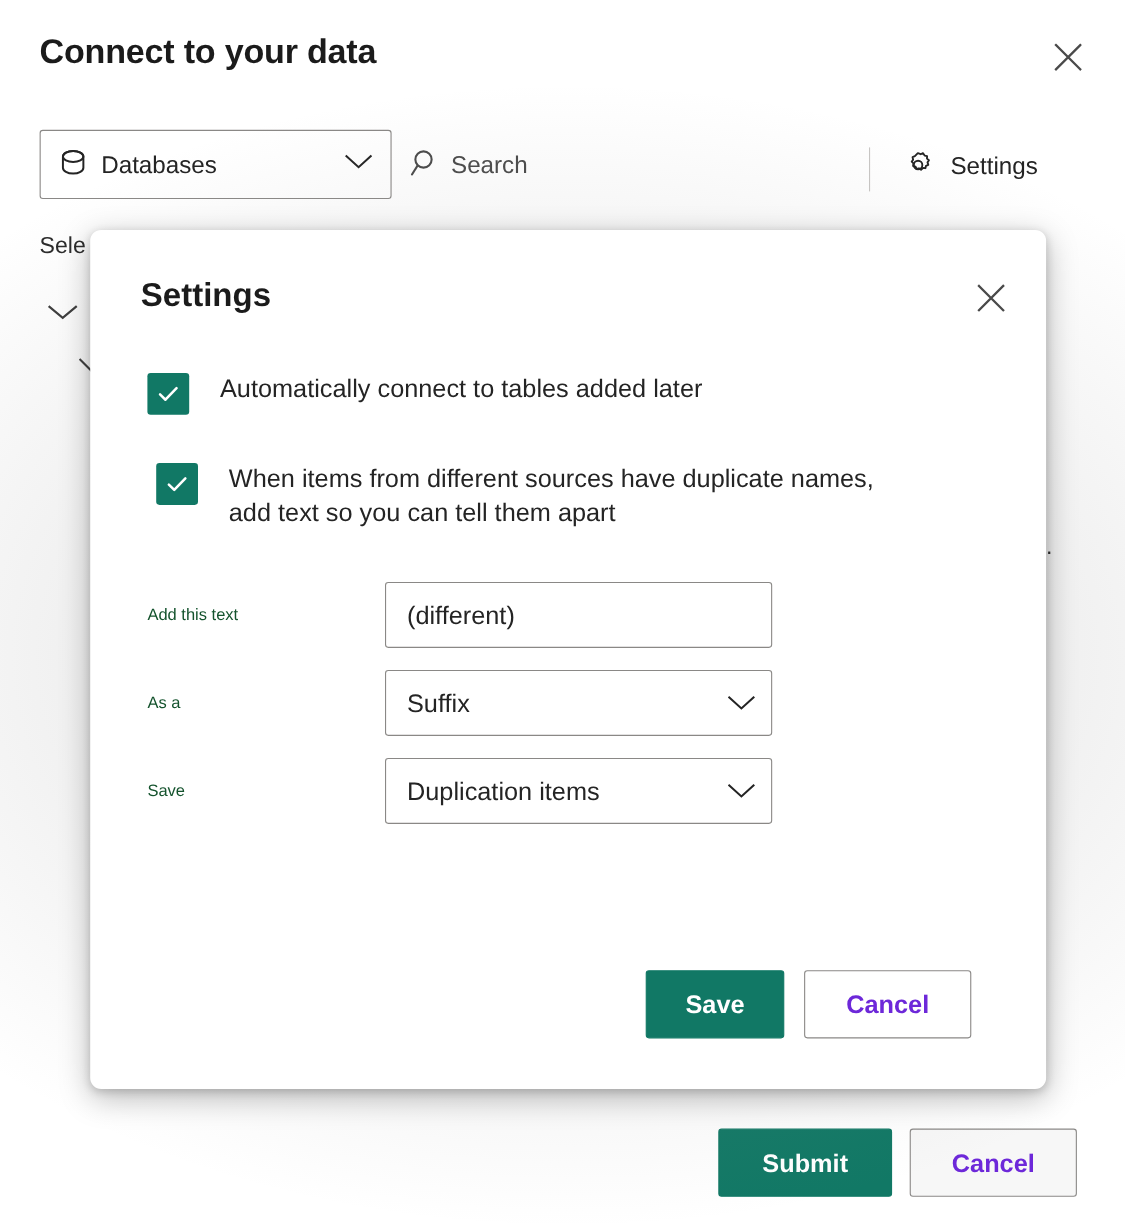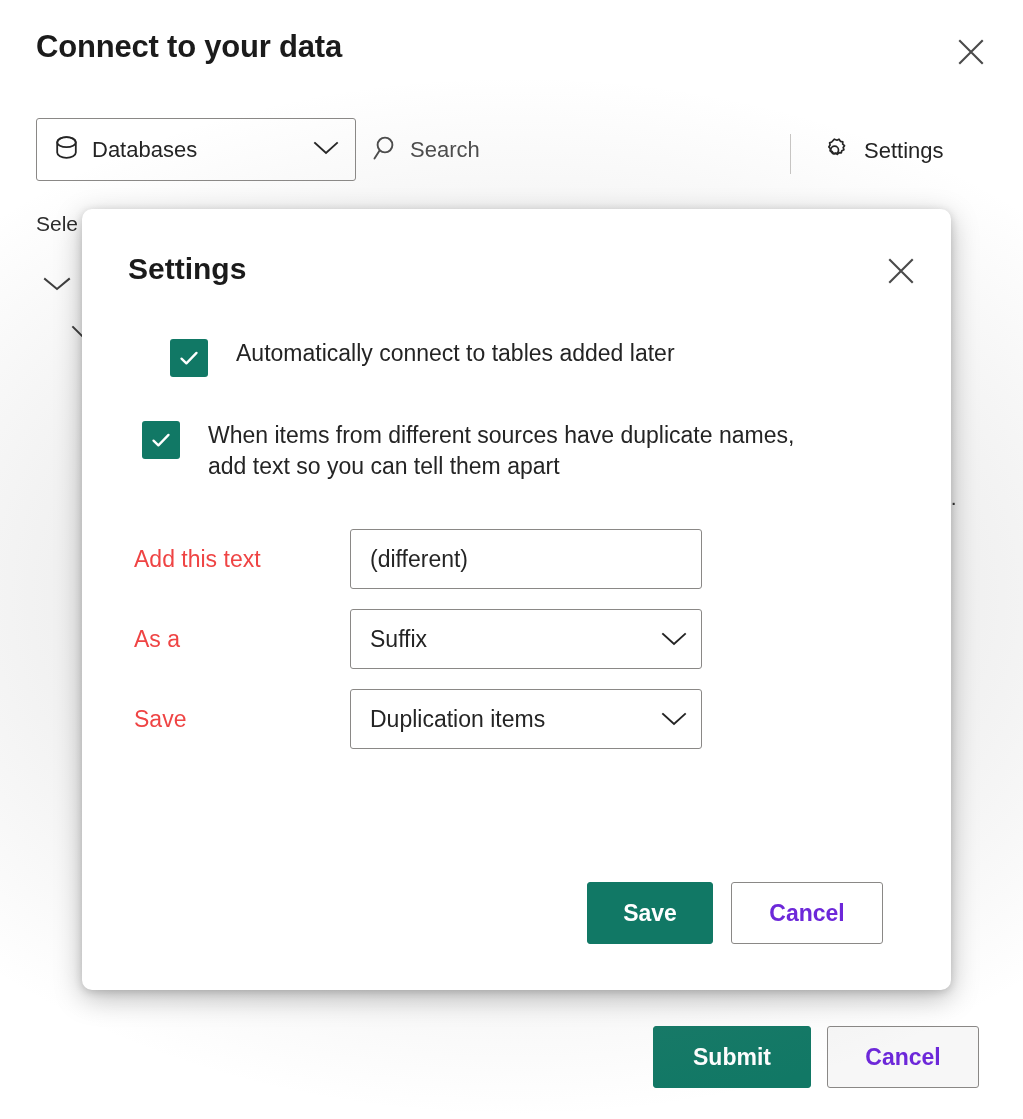--- a/index.html
+++ b/index.html
@@ -234,21 +234,21 @@
     border: 0;
   }
 
   
   .cb-row {
     position: absolute;
     display: flex;
     align-items: flex-start;
     cursor: pointer;
   }
-  #checkbox-row-auto-connect { left: 52px; top: 129px; width: 780px; margin-left: 36px; }
+  #checkbox-row-auto-connect { left: 52px; top: 129px; width: 780px; }
   #checkbox-row-duplicate-names { left: 60px; top: 211px; width: 780px; }
   .checkbox {
     flex: 0 0 auto;
     width: 38px; height: 38px;
     border-radius: 3px;
     background: #117865;
     display: flex;
     align-items: center;
     justify-content: center;
     margin-top: 1px;
@@ -265,22 +265,22 @@
   .form-rows { position: absolute; left: 52px; top: 320px; }
   .form-row {
     display: flex;
     align-items: center;
     height: 60px;
     margin-bottom: 20px;
   }
   .form-label {
     width: 216px;
     flex: 0 0 216px;
-    font-size: 23px;
-    color: #ef4444;
+    font-size: 15px;
+    color: #14532d;
   }
   .field {
     width: 352px;
     height: 60px;
     border: 1px solid #8a8886;
     border-radius: 3px;
     background: #ffffff;
     display: flex;
     align-items: center;
     padding: 0 14px 0 19px;

